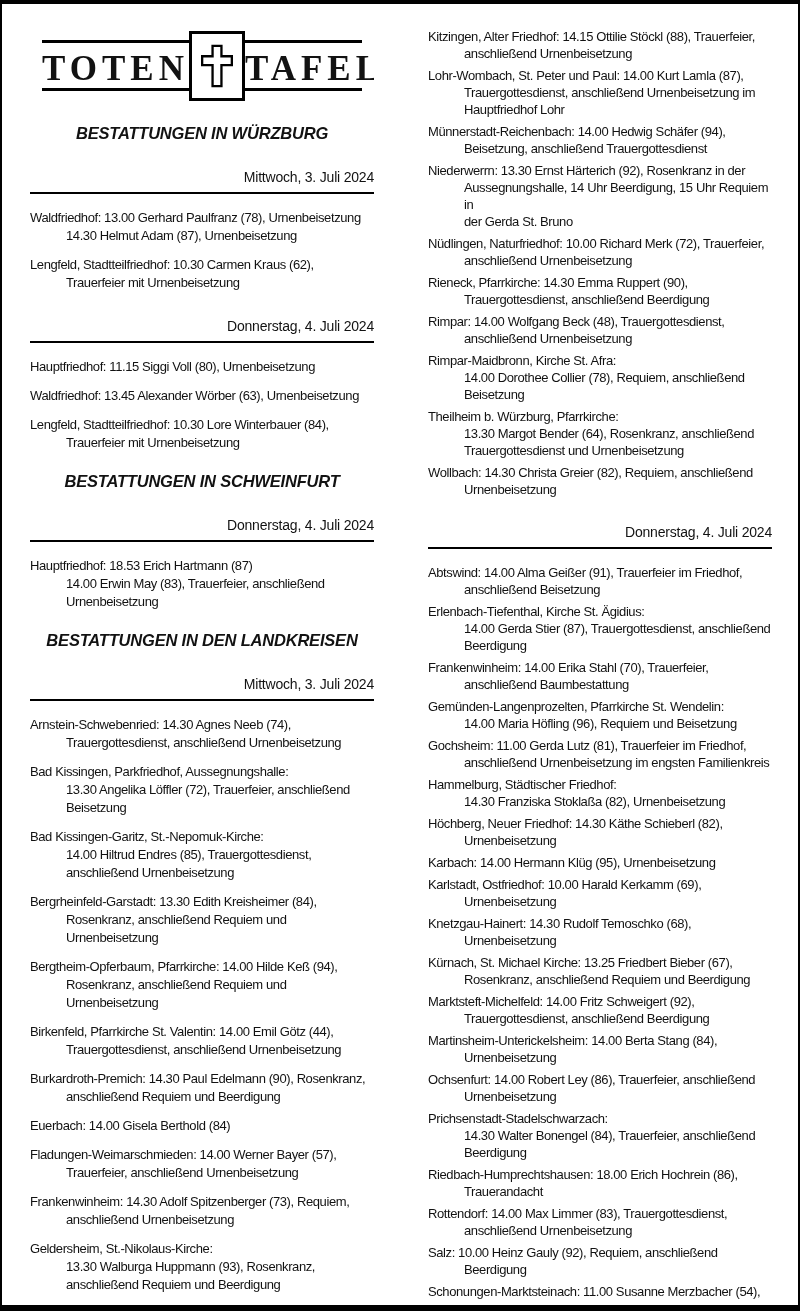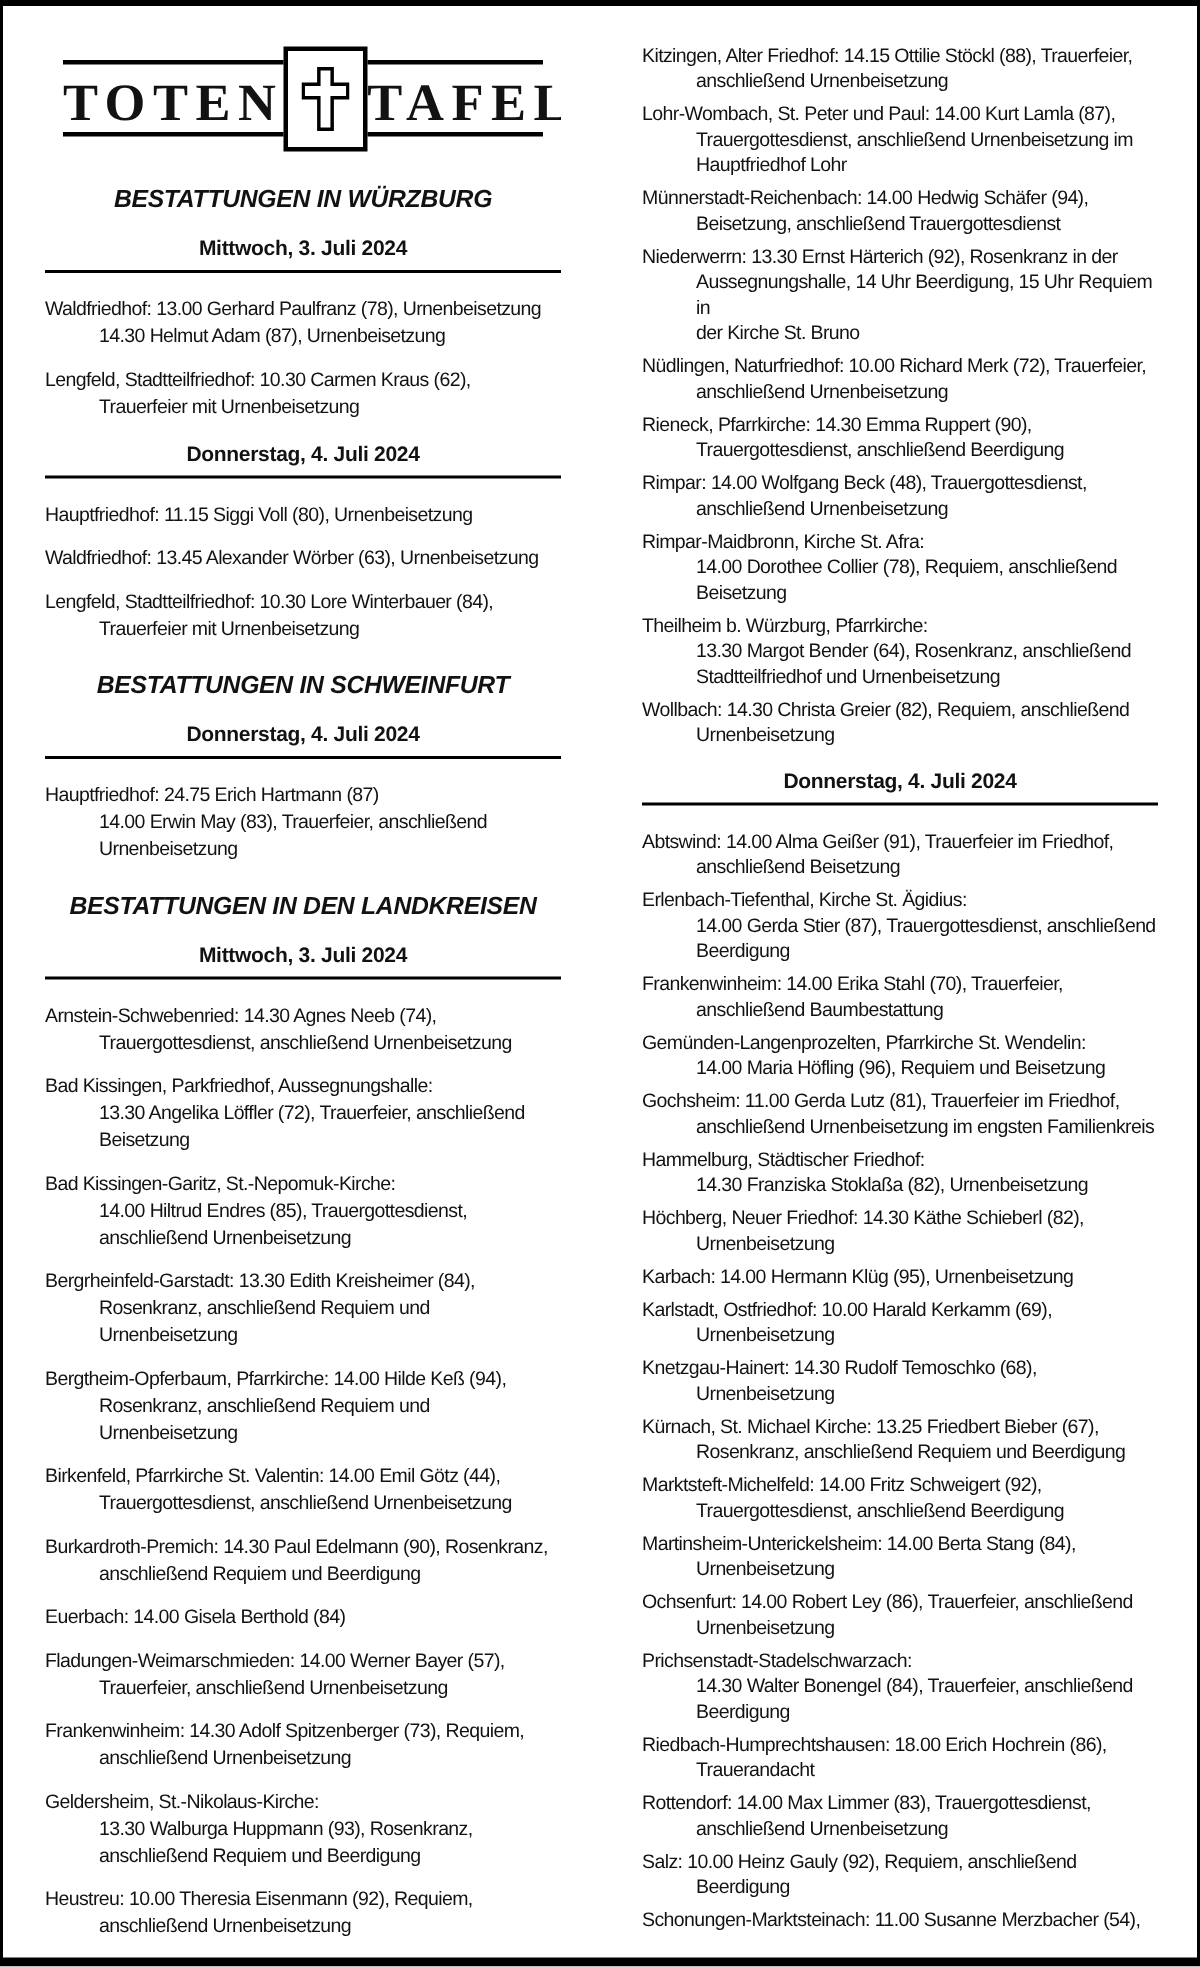--- a/index.html
+++ b/index.html
@@ -48,23 +48,23 @@
   }
   
   .section-title{
     text-align:center;font-weight:bold;
     font-size:16.5px;letter-spacing:-0.2px;
     margin:20px 0 0;
     font-style:italic;
   }
   .date-block{margin:0;}
   .date-heading{
-    text-align:center;font-weight:bold;
+    text-align:right;font-weight:normal;
     font-size:14px;letter-spacing:-0.2px;
-    margin:14px 0 0;
+    margin:26px 0 0;
   }
   .rule{height:2px;background:#000;margin:7px 0 15px;}
   
   .entry{
     font-size:13px;line-height:18px;letter-spacing:-0.4px;
     margin:0 0 11px;
     padding-left:36px;text-indent:-36px;
     word-spacing:0;
   }
   .col-right .entry{line-height:17px;margin-bottom:5px;}
@@ -96,21 +96,21 @@
         <div class="rule"></div>
       </div>
       <p class="entry"><span class="b">Hauptfriedhof: 11.15</span><span> Siggi Voll (80), Urnenbeisetzung</span></p>
       <p class="entry"><span class="b">Waldfriedhof: 13.45</span><span> Alexander Wörber (63), Urnenbeisetzung</span></p>
       <p class="entry"><span class="b">Lengfeld, Stadtteilfriedhof: 10.30</span><span> Lore Winterbauer (84),</span><br><span>Trauerfeier mit Urnenbeisetzung</span></p>
       <div class="section-title">BESTATTUNGEN IN SCHWEINFURT</div>
       <div class="date-block">
         <div class="date-heading">Donnerstag, 4. Juli 2024</div>
         <div class="rule"></div>
       </div>
-      <p class="entry"><span class="b">Hauptfriedhof: 24.75</span><span> Erich Hartmann (87)</span><br><span class="b">14.00</span><span> Erwin May (83), Trauerfeier, anschließend</span><br><span>Urnenbeisetzung</span></p>
+      <p class="entry"><span class="b">Hauptfriedhof: 18.53</span><span> Erich Hartmann (87)</span><br><span class="b">14.00</span><span> Erwin May (83), Trauerfeier, anschließend</span><br><span>Urnenbeisetzung</span></p>
       <div class="section-title">BESTATTUNGEN IN DEN LANDKREISEN</div>
       <div class="date-block">
         <div class="date-heading">Mittwoch, 3. Juli 2024</div>
         <div class="rule"></div>
       </div>
       <p class="entry"><span class="b">Arnstein-Schwebenried: 14.30</span><span> Agnes Neeb (74),</span><br><span>Trauergottesdienst, anschließend Urnenbeisetzung</span></p>
       <p class="entry"><span class="b">Bad Kissingen, Parkfriedhof, Aussegnungshalle:</span><br><span class="b">13.30</span><span> Angelika Löffler (72), Trauerfeier, anschließend</span><br><span>Beisetzung</span></p>
       <p class="entry"><span class="b">Bad Kissingen-Garitz, St.-Nepomuk-Kirche:</span><br><span class="b">14.00</span><span> Hiltrud Endres (85), Trauergottesdienst,</span><br><span>anschließend Urnenbeisetzung</span></p>
       <p class="entry"><span class="b">Bergrheinfeld-Garstadt: 13.30</span><span> Edith Kreisheimer (84),</span><br><span>Rosenkranz, anschließend Requiem und Urnenbeisetzung</span></p>
       <p class="entry"><span class="b">Bergtheim-Opferbaum, Pfarrkirche: 14.00</span><span> Hilde Keß (94),</span><br><span>Rosenkranz, anschließend Requiem und Urnenbeisetzung</span></p>
@@ -119,26 +119,26 @@
       <p class="entry"><span class="b">Euerbach: 14.00</span><span> Gisela Berthold (84)</span></p>
       <p class="entry"><span class="b">Fladungen-Weimarschmieden: 14.00</span><span> Werner Bayer (57),</span><br><span>Trauerfeier, anschließend Urnenbeisetzung</span></p>
       <p class="entry"><span class="b">Frankenwinheim: 14.30</span><span> Adolf Spitzenberger (73), Requiem,</span><br><span>anschließend Urnenbeisetzung</span></p>
       <p class="entry"><span class="b">Geldersheim, St.-Nikolaus-Kirche:</span><br><span class="b">13.30</span><span> Walburga Huppmann (93), Rosenkranz,</span><br><span>anschließend Requiem und Beerdigung</span></p>
       <p class="entry"><span class="b">Heustreu: 10.00</span><span> Theresia Eisenmann (92), Requiem,</span><br><span>anschließend Urnenbeisetzung</span></p>
     </div>
   <div class="col col-right">
       <p class="entry"><span class="b">Kitzingen, Alter Friedhof: 14.15</span><span> Ottilie Stöckl (88), Trauerfeier,</span><br><span>anschließend Urnenbeisetzung</span></p>
       <p class="entry"><span class="b">Lohr-Wombach, St. Peter und Paul: 14.00</span><span> Kurt Lamla (87),</span><br><span>Trauergottesdienst, anschließend Urnenbeisetzung im</span><br><span>Hauptfriedhof Lohr</span></p>
       <p class="entry"><span class="b">Münnerstadt-Reichenbach: 14.00</span><span> Hedwig Schäfer (94),</span><br><span>Beisetzung, anschließend Trauergottesdienst</span></p>
-      <p class="entry"><span class="b">Niederwerrn: 13.30</span><span> Ernst Härterich (92), Rosenkranz in der</span><br><span>Aussegnungshalle, 14 Uhr Beerdigung, 15 Uhr Requiem in</span><br><span>der Kirche St. Bruno</span></p>
+      <p class="entry"><span class="b">Niederwerrn: 13.30</span><span> Ernst Härterich (92), Rosenkranz in der</span><br><span>Aussegnungshalle, 14 Uhr Beerdigung, 15 Uhr Requiem in</span><br><span>der Gerda St. Bruno</span></p>
       <p class="entry"><span class="b">Nüdlingen, Naturfriedhof: 10.00</span><span> Richard Merk (72), Trauerfeier,</span><br><span>anschließend Urnenbeisetzung</span></p>
       <p class="entry"><span class="b">Rieneck, Pfarrkirche: 14.30</span><span> Emma Ruppert (90),</span><br><span>Trauergottesdienst, anschließend Beerdigung</span></p>
       <p class="entry"><span class="b">Rimpar: 14.00</span><span> Wolfgang Beck (48), Trauergottesdienst,</span><br><span>anschließend Urnenbeisetzung</span></p>
       <p class="entry"><span class="b">Rimpar-Maidbronn, Kirche St. Afra:</span><br><span class="b">14.00</span><span> Dorothee Collier (78), Requiem, anschließend</span><br><span>Beisetzung</span></p>
-      <p class="entry"><span class="b">Theilheim b. Würzburg, Pfarrkirche:</span><br><span class="b">13.30</span><span> Margot Bender (64), Rosenkranz, anschließend</span><br><span>Stadtteilfriedhof und Urnenbeisetzung</span></p>
+      <p class="entry"><span class="b">Theilheim b. Würzburg, Pfarrkirche:</span><br><span class="b">13.30</span><span> Margot Bender (64), Rosenkranz, anschließend</span><br><span>Trauergottesdienst und Urnenbeisetzung</span></p>
       <p class="entry"><span class="b">Wollbach: 14.30</span><span> Christa Greier (82), Requiem, anschließend</span><br><span>Urnenbeisetzung</span></p>
       <div class="date-block">
         <div class="date-heading">Donnerstag, 4. Juli 2024</div>
         <div class="rule"></div>
       </div>
       <p class="entry"><span class="b">Abtswind: 14.00</span><span> Alma Geißer (91), Trauerfeier im Friedhof,</span><br><span>anschließend Beisetzung</span></p>
       <p class="entry"><span class="b">Erlenbach-Tiefenthal, Kirche St. Ägidius:</span><br><span class="b">14.00</span><span> Gerda Stier (87), Trauergottesdienst, anschließend</span><br><span>Beerdigung</span></p>
       <p class="entry"><span class="b">Frankenwinheim: 14.00</span><span> Erika Stahl (70), Trauerfeier,</span><br><span>anschließend Baumbestattung</span></p>
       <p class="entry"><span class="b">Gemünden-Langenprozelten, Pfarrkirche St. Wendelin:</span><br><span class="b">14.00</span><span> Maria Höfling (96), Requiem und Beisetzung</span></p>
       <p class="entry"><span class="b">Gochsheim: 11.00</span><span> Gerda Lutz (81), Trauerfeier im Friedhof,</span><br><span>anschließend Urnenbeisetzung im engsten Familienkreis</span></p>

